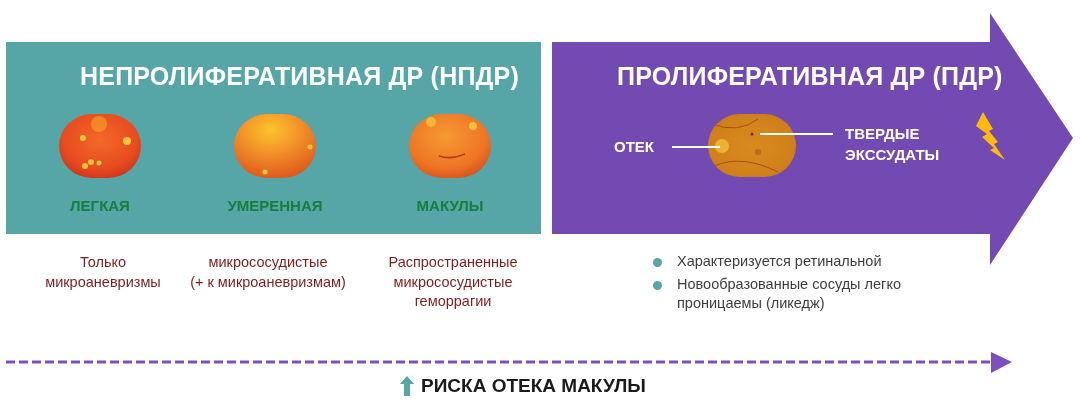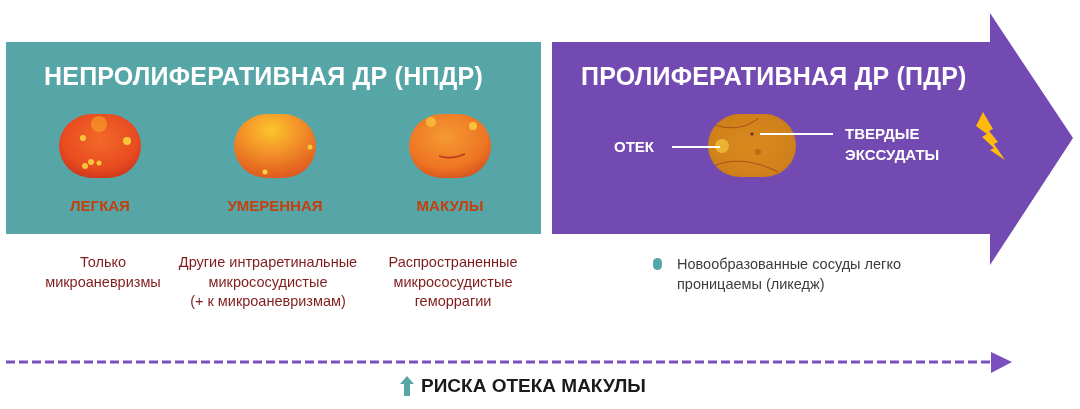--- a/index.html
+++ b/index.html
@@ -10,23 +10,24 @@
   }
   .abs { position: absolute; }
   .panel-teal {
     left: 6px; top: 42px; width: 535px; height: 192px;
     background: #56a5a7;
   }
   .arrow-svg { left: 0; top: 0; }
   .title {
     color: #ffffff; font-weight: bold; font-size: 25px; white-space: nowrap;
     letter-spacing: 0.2px;
+    margin-left: 36px;
   }
   .stage-label {
-    color: #c2410c; font-weight: bold; font-size: 15px; text-align: center;
+    color: #15803d; font-weight: bold; font-size: 15px; text-align: center;
     width: 140px; white-space: nowrap;
   }
   .fundus {
     width: 82px; height: 64px; overflow: hidden;
     border-radius: 50% / 62%;
   }
   .fundus svg { display: block; }
   .desc {
     color: #7f1d1d; font-size: 14.5px; line-height: 19.5px; text-align: center;
     white-space: nowrap;
@@ -105,21 +106,20 @@
 
 <div class="abs stage-label" style="left:30px; top:197px;">ЛЕГКАЯ</div>
 <div class="abs stage-label" style="left:205px; top:197px;">УМЕРЕННАЯ</div>
 <div class="abs stage-label" style="left:380px; top:197px;">МАКУЛЫ</div>
 
 <div class="abs desc" style="left:38px; top:253px; width:130px;">
   <div>Только</div>
   <div>микроаневризмы</div>
 </div>
 <div class="abs desc" style="left:168px; top:253px; width:200px;">
-  <div>Другие интраретинальные</div>
   <div>микрососудистые</div>
   <div>(+ к микроаневризмам)</div>
 </div>
 <div class="abs desc" style="left:373px; top:253px; width:160px;">
   <div>Распространенные</div>
   <div>микрососудистые</div>
   <div>геморрагии</div>
 </div>
 
 <div class="abs title" style="left:581px; top:62px;">ПРОЛИФЕРАТИВНАЯ ДР (ПДР)</div>
@@ -150,20 +150,21 @@
   <div>ЭКССУДАТЫ</div>
 </div>
 
 <svg class="abs" style="left:974px; top:110px;" width="34" height="52" viewBox="0 0 34 52">
   <polygon points="9,2 2,16 13,24 8,27 20,38 16,40 31,50 20,34 24,32 15,21 19,19" fill="#ffba0d"></polygon>
 </svg>
 
 <div class="abs bullets">
   <div class="bullet-item">
     <span class="bullet-dot"></span>
+    <div>Характеризуется ретинальной</div>
   </div>
   <div class="bullet-item">
     <span class="bullet-dot"></span>
     <div>Новообразованные сосуды легко</div>
     <div>проницаемы (ликедж)</div>
   </div>
 </div>
 
 <svg class="abs timeline" width="1010" height="22" viewBox="0 0 1010 22">
   <line x1="0" y1="10" x2="986" y2="10" stroke="#7b4fbe" stroke-width="3" stroke-dasharray="9 4"></line>

